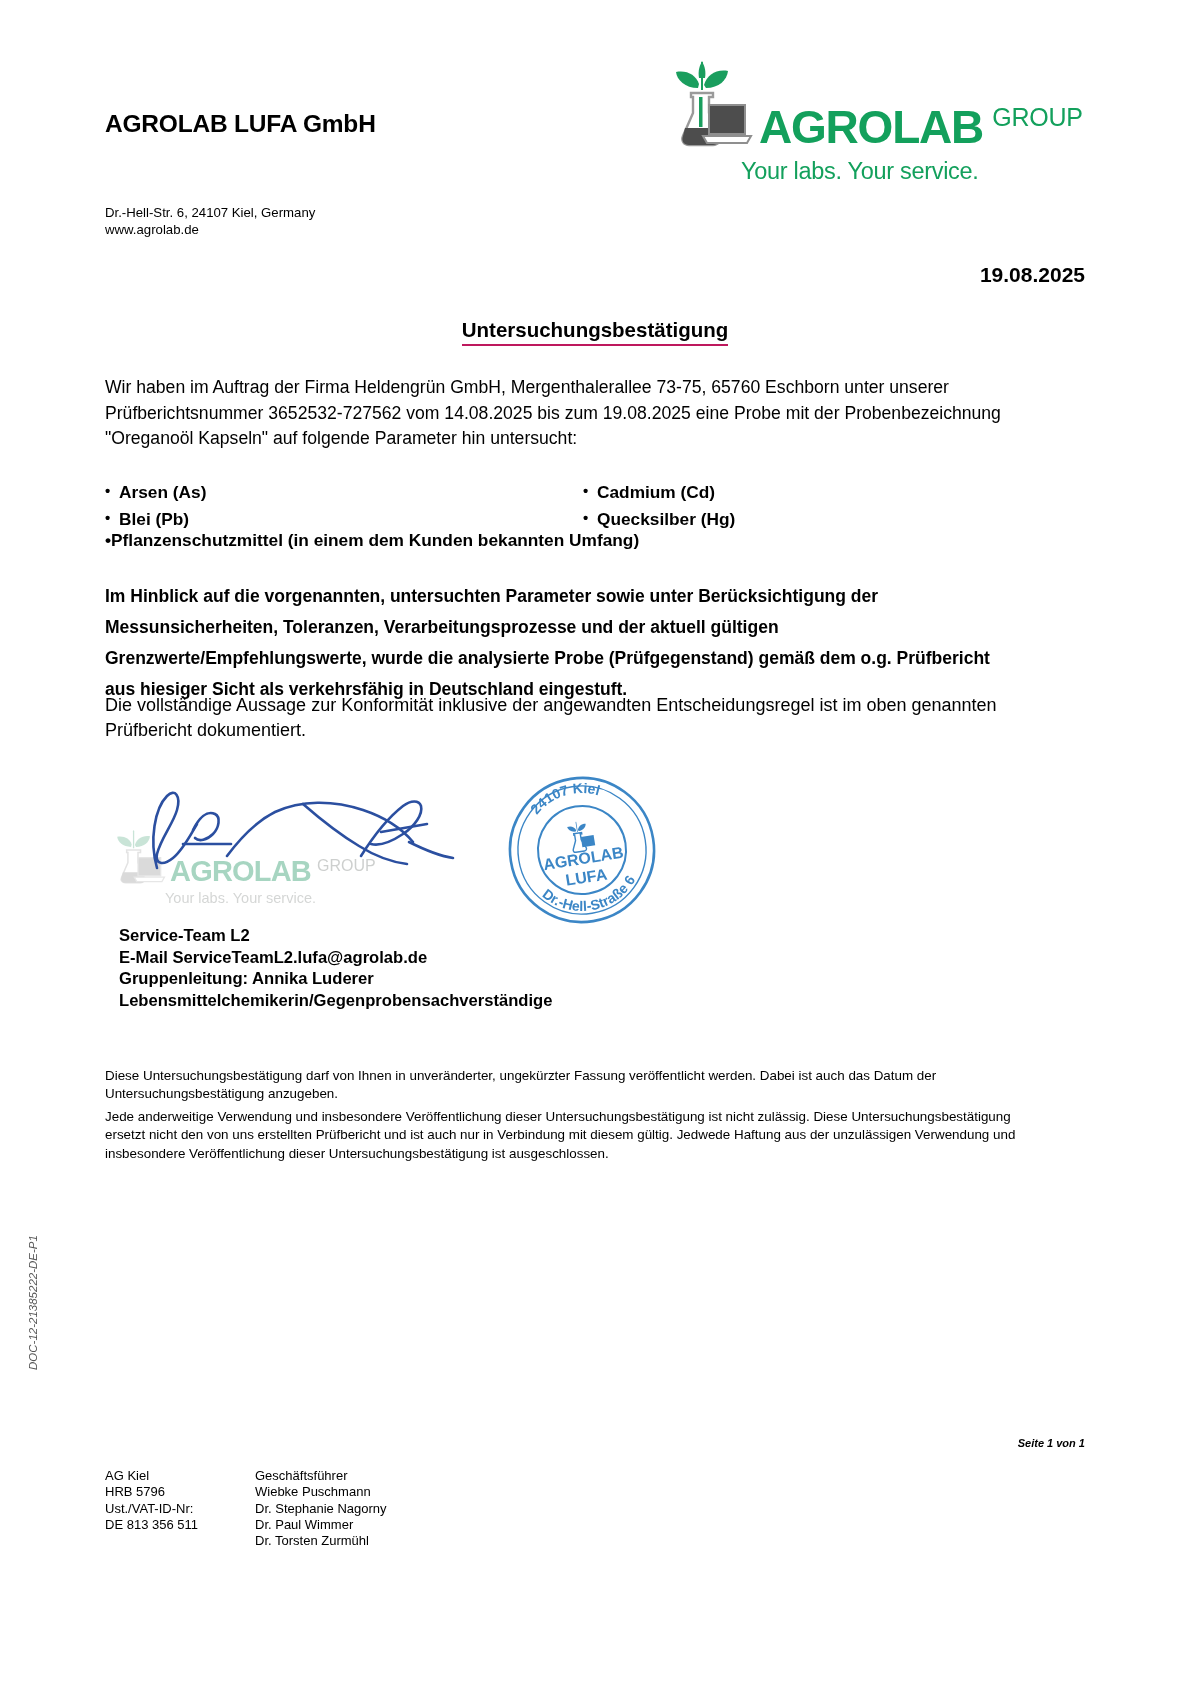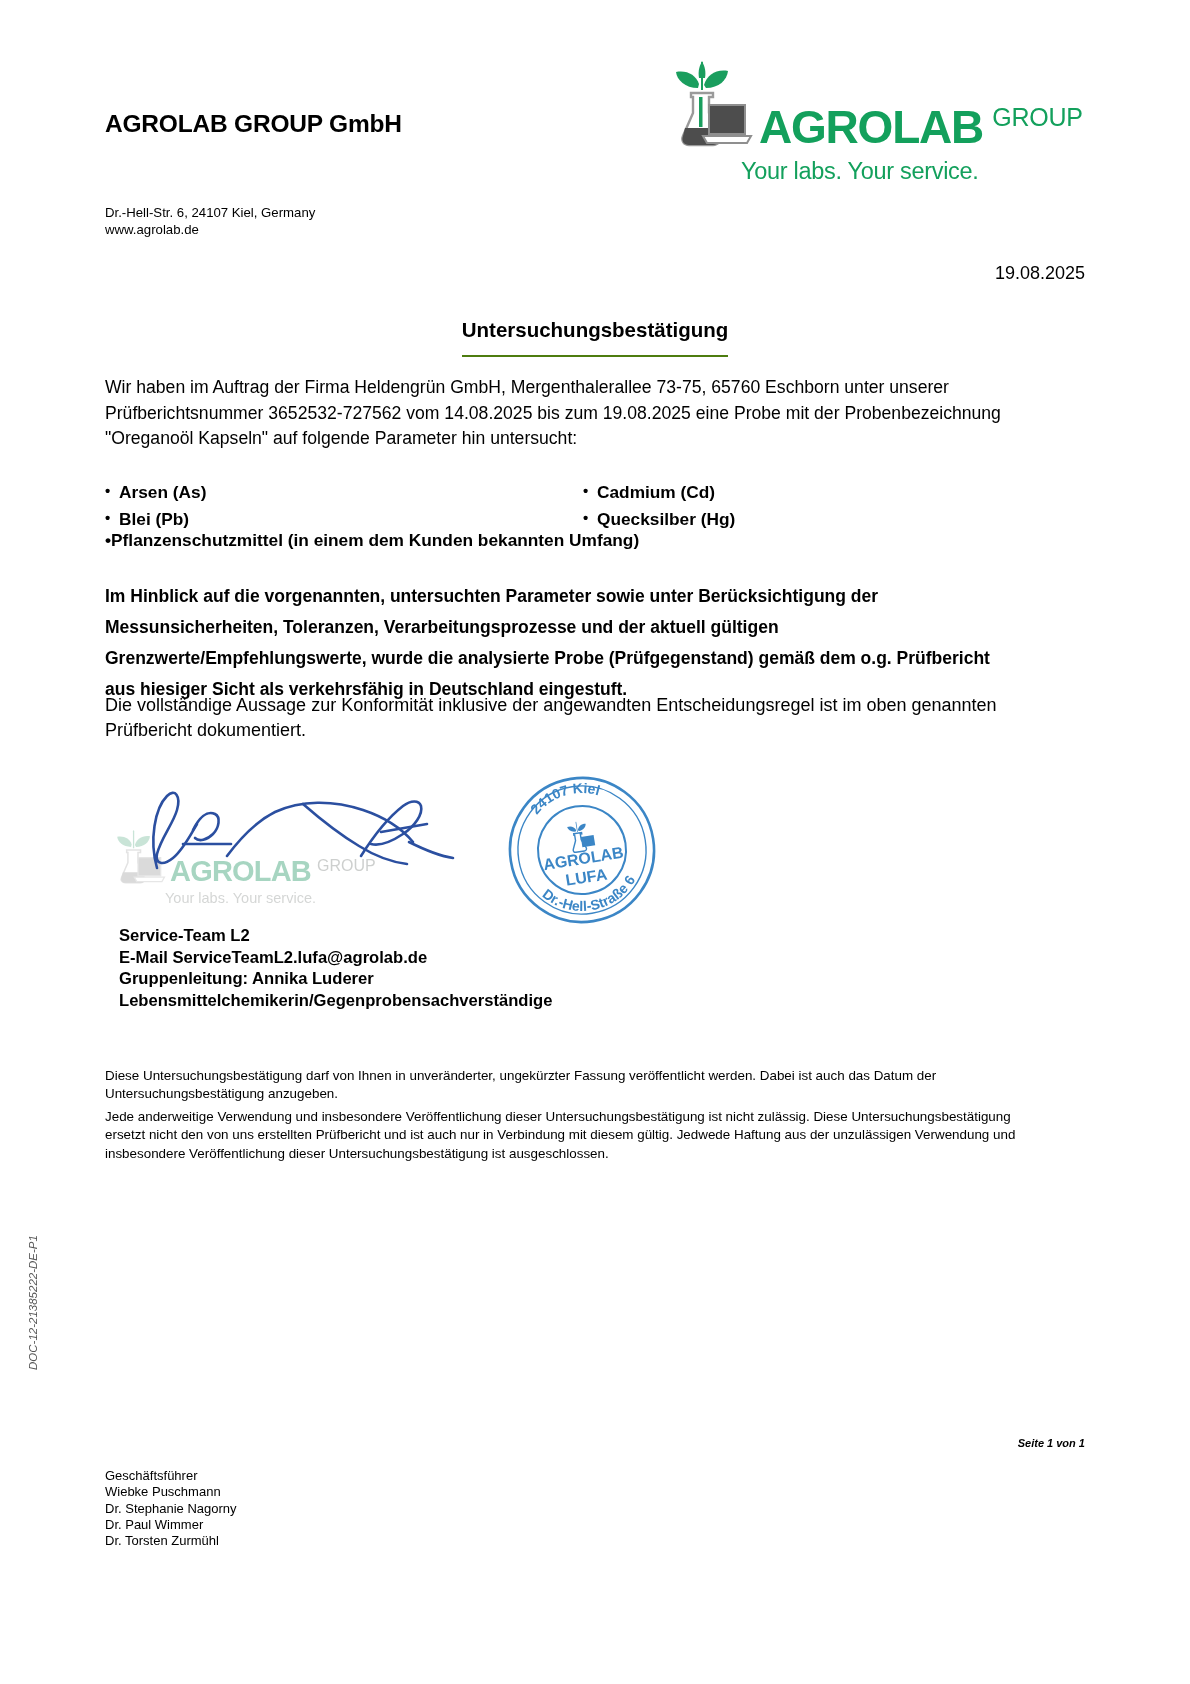--- a/index.html
+++ b/index.html
@@ -82,34 +82,35 @@
     font-size: 23.5px;
     color: #13a05c;
     letter-spacing: -0.3px;
   }
 
   
   .doc-date {
     position: absolute;
     right: 105px;
     top: 263px;
-    font-size: 18px;
+    font-size: 21px;
+    font-weight: bold;
   }
   .doc-title {
     position: absolute;
     left: 0;
     right: 0;
     top: 318px;
     text-align: center;
     font-size: 20.5px;
     font-weight: bold;
   }
   .doc-title span {
-    border-bottom: 2px solid #4d7c0f;
-    padding-bottom: 14px;
+    border-bottom: 2px solid #be185d;
+    padding-bottom: 3px;
   }
 
   .intro {
     position: absolute;
     left: 105px;
     top: 375px;
     width: 912px;
     font-size: 17.6px;
     line-height: 25.5px;
   }
@@ -250,21 +251,21 @@
     display: flex;
   }
   .footer-col-a { width: 150px; white-space: pre-line; }
   .footer-col-b { white-space: pre-line; }
 </style>
 </head>
 <body>
 
 <div id="page">
 
-  <div class="company-name">AGROLAB GROUP GmbH</div>
+  <div class="company-name">AGROLAB LUFA GmbH</div>
   <div class="company-address">Dr.-Hell-Str. 6, 24107 Kiel, Germany
 www.agrolab.de</div>
 
   <div class="logo-block">
     <div class="logo-row">
       <div class="logo-mark">
         <svg width="88" height="92" viewBox="0 0 88 92">
 
           <path d="M33 30 C20 30 12 22 11 14 C22 12 31 17 34 26 Z" fill="#1a9e5e"></path>
           <path d="M41 30 C54 30 62 22 63 13 C51 11 42 17 39 27 Z" fill="#1a9e5e"></path>
@@ -376,20 +377,24 @@
 E-Mail ServiceTeamL2.lufa@agrolab.de
 Gruppenleitung: Annika Luderer
 Lebensmittelchemikerin/Gegenprobensachverständige</div>
 
   <div class="fineprint fp1">Diese Untersuchungsbestätigung darf von Ihnen in unveränderter, ungekürzter Fassung veröffentlicht werden. Dabei ist auch das Datum der Untersuchungsbestätigung anzugeben.</div>
   <div class="fineprint fp2">Jede anderweitige Verwendung und insbesondere Veröffentlichung dieser Untersuchungsbestätigung ist nicht zulässig. Diese Untersuchungsbestätigung ersetzt nicht den von uns erstellten Prüfbericht und ist auch nur in Verbindung mit diesem gültig. Jedwede Haftung aus der unzulässigen Verwendung und insbesondere Veröffentlichung dieser Untersuchungsbestätigung ist ausgeschlossen.</div>
 
   <div class="doccode">DOC-12-21385222-DE-P1</div>
   <div class="page-no">Seite 1 von 1</div>
   <div class="footer-cols">
+    <div class="footer-col-a">AG Kiel
+HRB 5796
+Ust./VAT-ID-Nr:
+DE 813 356 511</div>
     <div class="footer-col-b">Geschäftsführer
 Wiebke Puschmann
 Dr. Stephanie Nagorny
 Dr. Paul Wimmer
 Dr. Torsten Zurmühl</div>
   </div>
 
 </div>
 
 </body></html>

